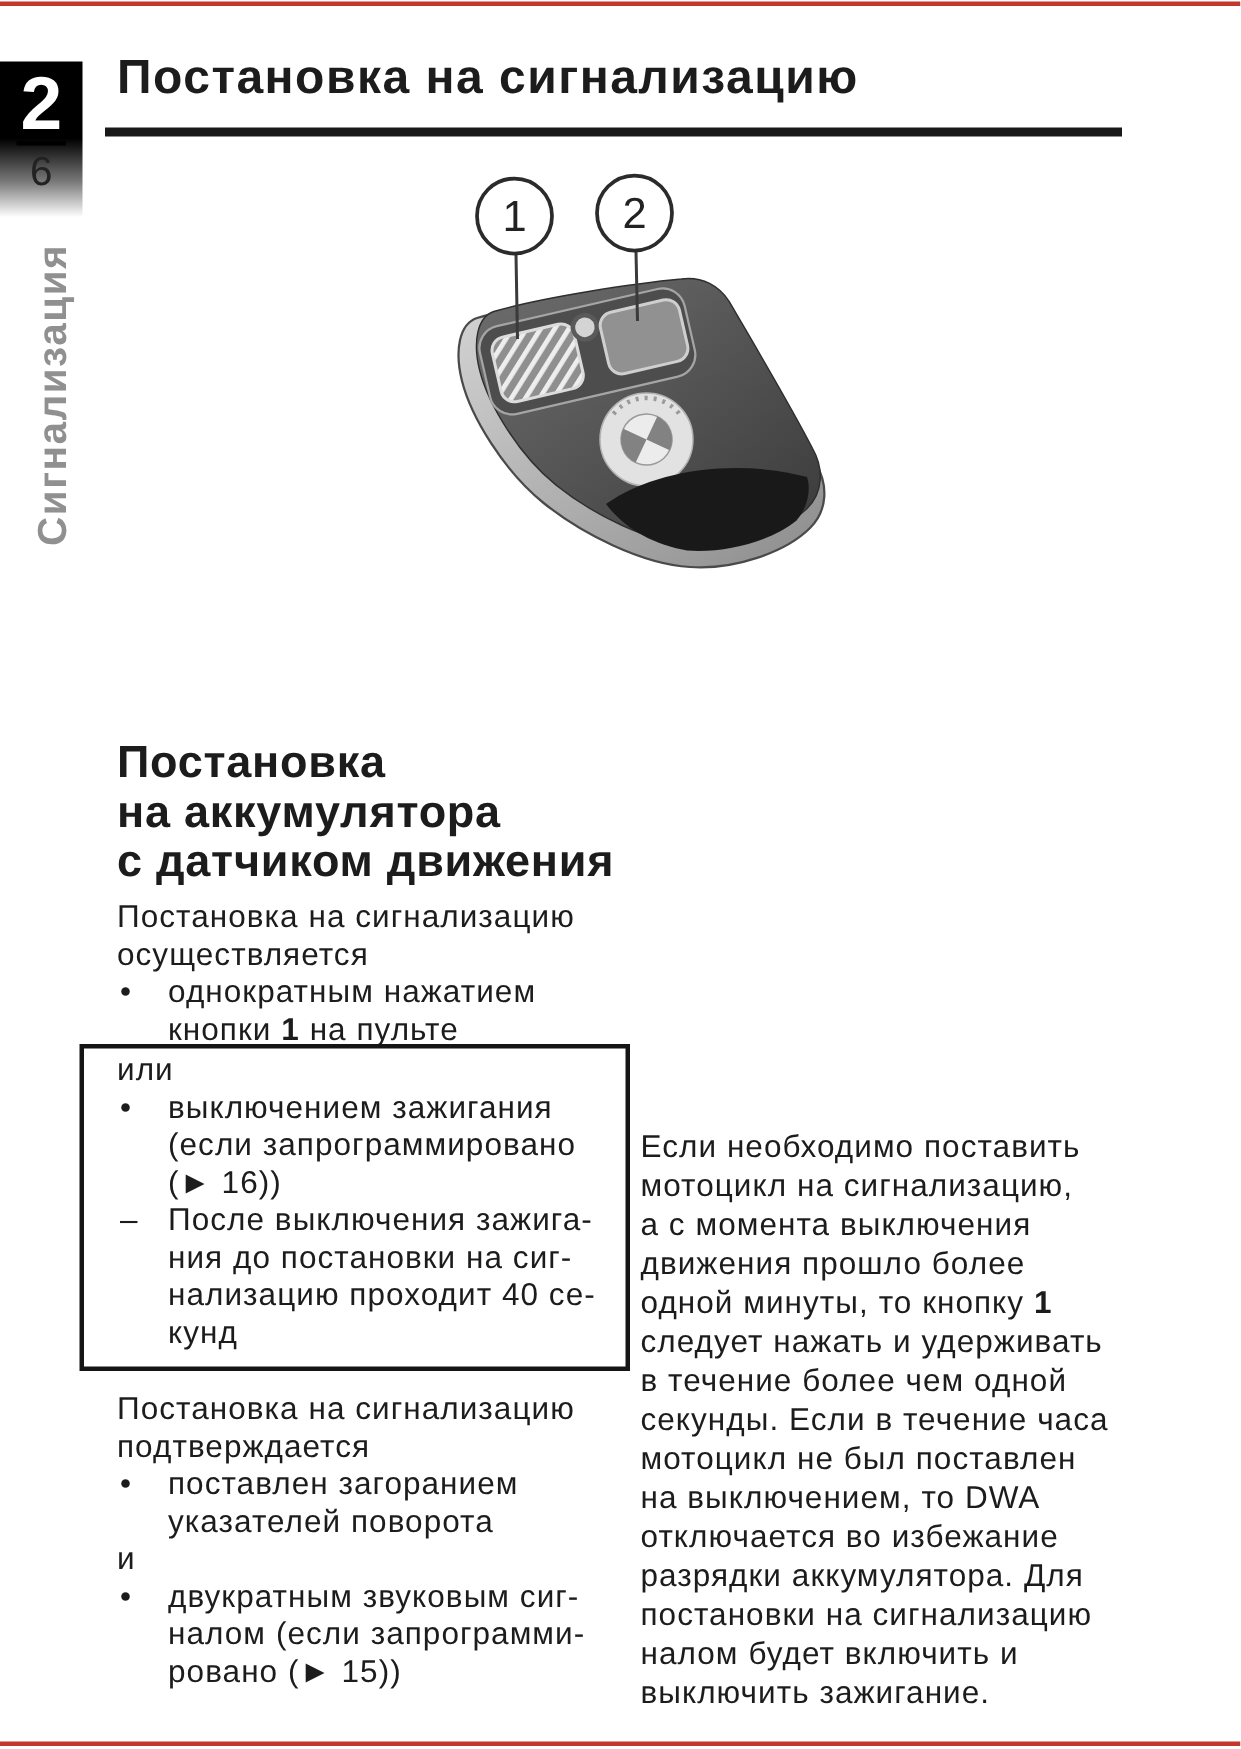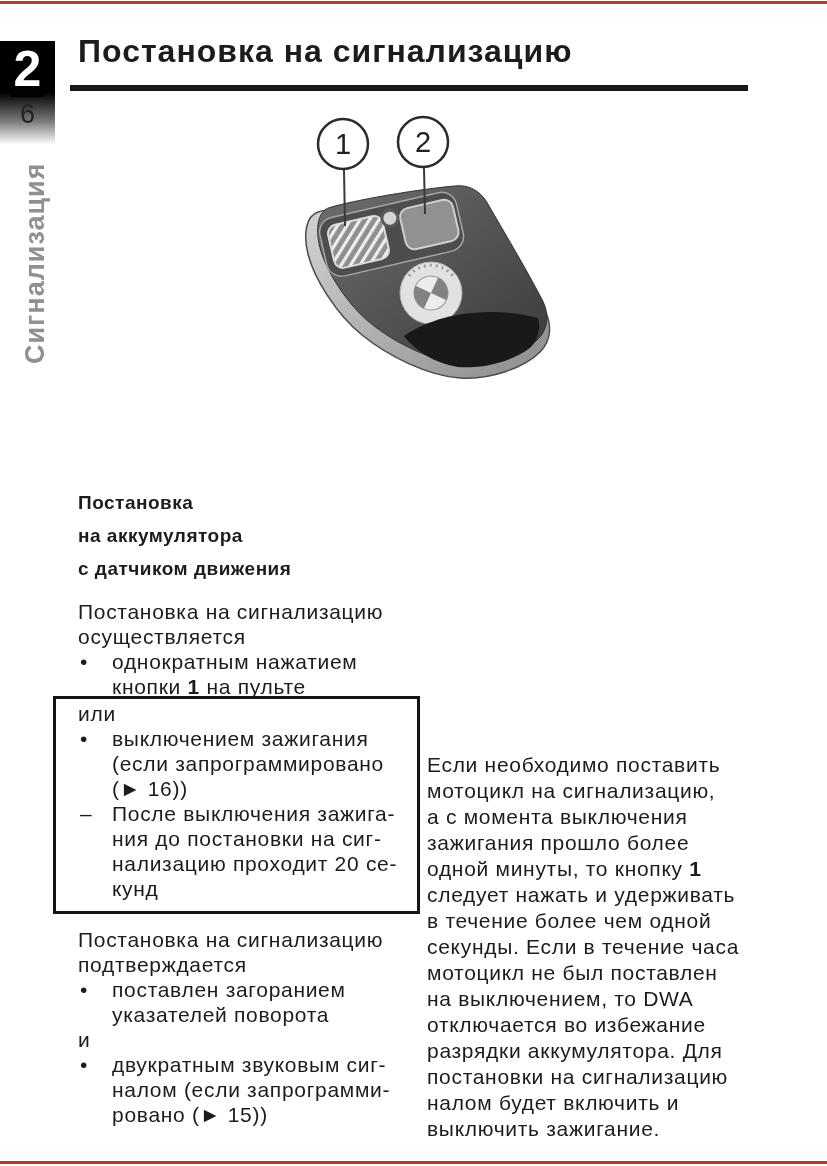--- a/index.html
+++ b/index.html
@@ -18,21 +18,21 @@
   .tab .rule{position:absolute;left:11px;top:53px;width:33px;height:3px;background:#000;}
   .tab .pg{position:absolute;left:0;top:58px;width:55px;font-size:27px;color:#222;}
   .vlabel{
     position:absolute;left:20px;top:152px;height:212px;width:36px;
     writing-mode:vertical-rl;transform:rotate(180deg);
     font-size:27px;font-weight:bold;color:#909090;letter-spacing:1px;white-space:nowrap;
   }
   .title{position:absolute;left:78px;top:33px;font-size:32px;font-weight:bold;letter-spacing:1px;white-space:nowrap;}
   .title-rule{position:absolute;left:70px;top:85px;width:678px;height:6px;background:#191919;}
   
-  .h2l{position:absolute;left:78px;font-size:19px;font-weight:bold;letter-spacing:.5px;white-space:nowrap;}
+  .h2l{position:absolute;left:78px;font-size:30px;font-weight:bold;letter-spacing:.5px;white-space:nowrap;}
   .ln{position:absolute;font-size:21px;letter-spacing:.7px;white-space:nowrap;color:#1c1c1c;}
   .mk{position:absolute;font-size:21px;color:#1c1c1c;}
   .b1{font-weight:bold;}
   .note-box{position:absolute;left:53px;top:696px;width:367px;height:218px;border:3px solid #151515;box-sizing:border-box;}
   .fig{position:absolute;left:288px;top:106px;width:292px;height:302px;}
 </style>
 </head>
 <body>
 
 <div class="accent" style="top:1px"></div>
@@ -112,38 +112,38 @@
 
 <div class="note-box"></div>
 <div class="ln" style="left:78px;top:702px">или</div>
 <div class="mk" style="left:80px;top:727px">•</div>
 <div class="ln" style="left:112px;top:727px">выключением зажигания</div>
 <div class="ln" style="left:112px;top:752px">(если запрограммировано</div>
 <div class="ln" style="left:112px;top:777px">(► 16))</div>
 <div class="mk" style="left:80px;top:802px">–</div>
 <div class="ln" style="left:112px;top:802px">После выключения зажига-</div>
 <div class="ln" style="left:112px;top:827px">ния до постановки на сиг-</div>
-<div class="ln" style="left:112px;top:852px">нализацию проходит 20 се-</div>
+<div class="ln" style="left:112px;top:852px">нализацию проходит 40 се-</div>
 <div class="ln" style="left:112px;top:877px">кунд</div>
 
 <div class="ln" style="left:78px;top:928px">Постановка на сигнализацию</div>
 <div class="ln" style="left:78px;top:953px">подтверждается</div>
 <div class="mk" style="left:80px;top:978px">•</div>
 <div class="ln" style="left:112px;top:978px">поставлен загоранием</div>
 <div class="ln" style="left:112px;top:1003px">указателей поворота</div>
 <div class="ln" style="left:78px;top:1028px">и</div>
 <div class="mk" style="left:80px;top:1053px">•</div>
 <div class="ln" style="left:112px;top:1053px">двукратным звуковым сиг-</div>
 <div class="ln" style="left:112px;top:1078px">налом (если запрограмми-</div>
 <div class="ln" style="left:112px;top:1103px">ровано (► 15))</div>
 
 <div class="ln" style="left:427px;top:753px">Если необходимо поставить</div>
 <div class="ln" style="left:427px;top:779px">мотоцикл на сигнализацию,</div>
 <div class="ln" style="left:427px;top:805px">а с момента выключения</div>
-<div class="ln" style="left:427px;top:831px">зажигания прошло более</div>
+<div class="ln" style="left:427px;top:831px">движения прошло более</div>
 <div class="ln" style="left:427px;top:857px"><span>одной минуты, то кнопку </span><span class="b1">1</span></div>
 <div class="ln" style="left:427px;top:883px">следует нажать и удерживать</div>
 <div class="ln" style="left:427px;top:909px">в течение более чем одной</div>
 <div class="ln" style="left:427px;top:935px">секунды. Если в течение часа</div>
 <div class="ln" style="left:427px;top:961px">мотоцикл не был поставлен</div>
 <div class="ln" style="left:427px;top:987px">на выключением, то DWA</div>
 <div class="ln" style="left:427px;top:1013px">отключается во избежание</div>
 <div class="ln" style="left:427px;top:1039px">разрядки аккумулятора. Для</div>
 <div class="ln" style="left:427px;top:1065px">постановки на сигнализацию</div>
 <div class="ln" style="left:427px;top:1091px">налом будет включить и</div>

